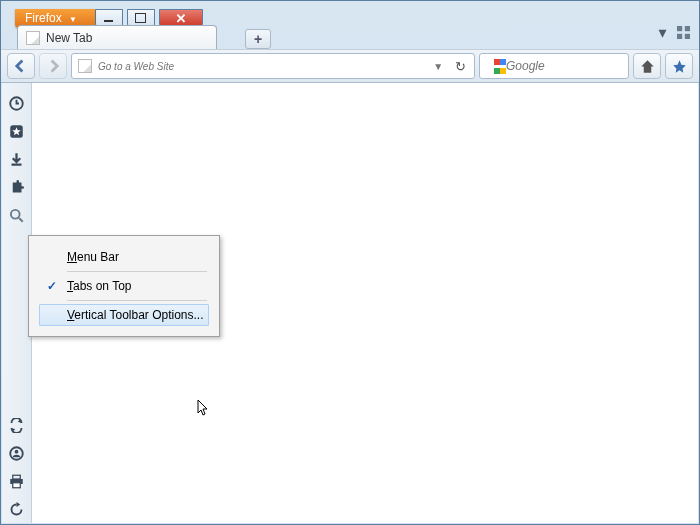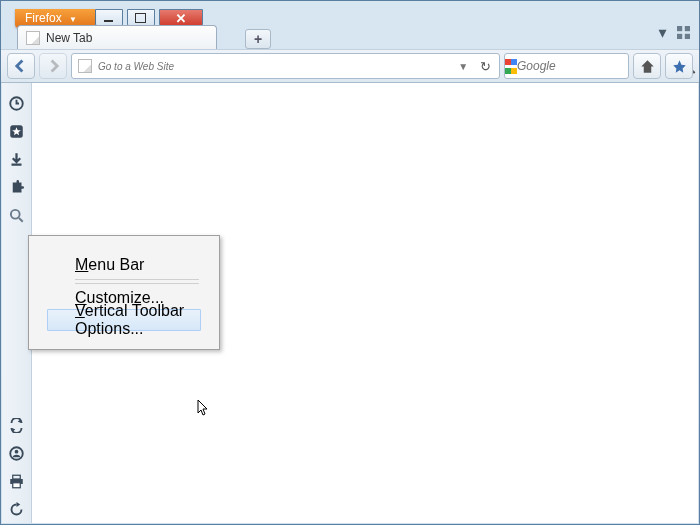--- a/index.html
+++ b/index.html
@@ -111,24 +111,24 @@
     padding: 0 6px; gap:6px;
   }
   .urlbar input {
     flex:1; border:none; outline:none;
     font-size: 10px; font-style: italic; color:#888;
     background:transparent;
   }
   .urlbar .drop2 { color:#777; font-size:10px; padding:0 4px;}
   .urlbar .reload { color:#555; font-size:13px; padding:0 2px;}
   .searchbar {
-    width: 125px; height:26px;
+    width: 150px; height:26px;
     border:1px solid #a9bccd; border-radius:3px;
     background:#fff;
-    display:flex;align-items:center;padding:0 6px;gap:6px;
+    display:flex;align-items:center;padding:0 20px;gap:6px;
   }
   .g-ico { width:15px;height:15px; position:relative;}
   .g-ico span{position:absolute;width:6px;height:6px;}
   .g-ico .a{background:#4285F4;left:0;top:0}
   .g-ico .b{background:#EA4335;right:0;top:0}
   .g-ico .c{background:#FBBC05;left:0;bottom:0}
   .g-ico .d{background:#34A853;right:0;bottom:0}
   .searchbar input{flex:1;border:none;outline:none;font-size:12px;font-style:italic;color:#888;background:transparent;}
   .searchbar .mag{color:#4a74a8;font-size:13px;}
 
@@ -156,22 +156,22 @@
   .page { flex:1; background:#fff; position:relative; }
 
   
   .ctxmenu {
     position:absolute;
     left: 27px; top: 234px;
     width: 192px;
     background: #f4f4f4;
     border: 1px solid #9f9f9f;
     box-shadow: 2px 2px 4px rgba(0,0,0,0.25);
-    padding: 18px;
-    font-size: 16px;
+    padding: 10px;
+    font-size: 12px;
   }
   .ctx-item {
     height: 22px;
     display:flex;align-items:center;
     padding-left: 28px;
     position:relative;
     color:#000;
   }
   .ctx-item:hover, .ctx-item.hover {
     background: linear-gradient(to bottom,#e9f2fb,#d6e8f8);
@@ -332,24 +332,24 @@
         </div>
       </div>
     <div class="page"></div>
   </div>
 
   <div class="ctxmenu" id="ctxmenu">
       <div class="ctx-item">
         <span><span class="uline">M</span>enu Bar</span>
       </div>
       <div class="ctx-sep"></div>
+      <div class="ctx-item ctx-check">
+        <span><span class="uline">T</span>abs on Top</span>
+      </div>
       <div class="ctx-sep"></div>
-      <div class="ctx-item">
-        <span><span class="uline">C</span>ustomize...</span>
-      </div>
       <div class="ctx-item hover">
         <span><span class="uline">V</span>ertical Toolbar Options...</span>
       </div>
     </div>
 
   <svg class="cursor" viewBox="0 0 14 20">
     <path d="M1 1 L1 14 L4 11 L6 16 L8 15 L6 10 L10 10 Z" fill="#fff" stroke="#000" stroke-width="1"></path>
   </svg>
 
 </div>

